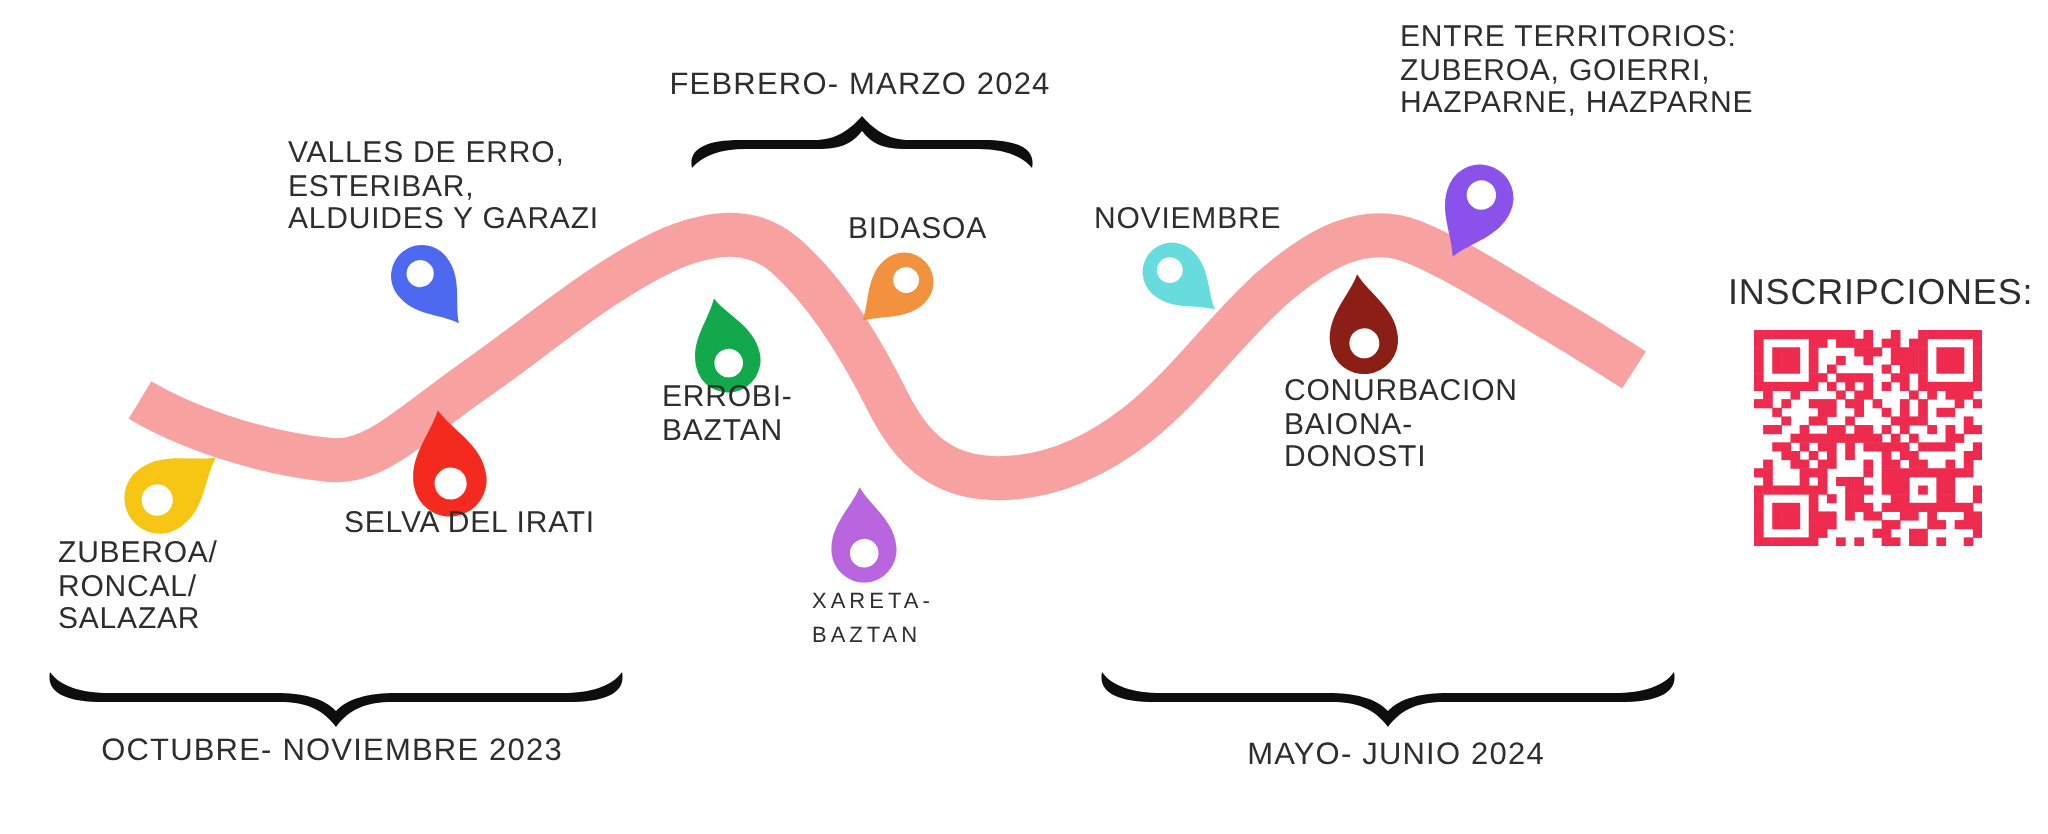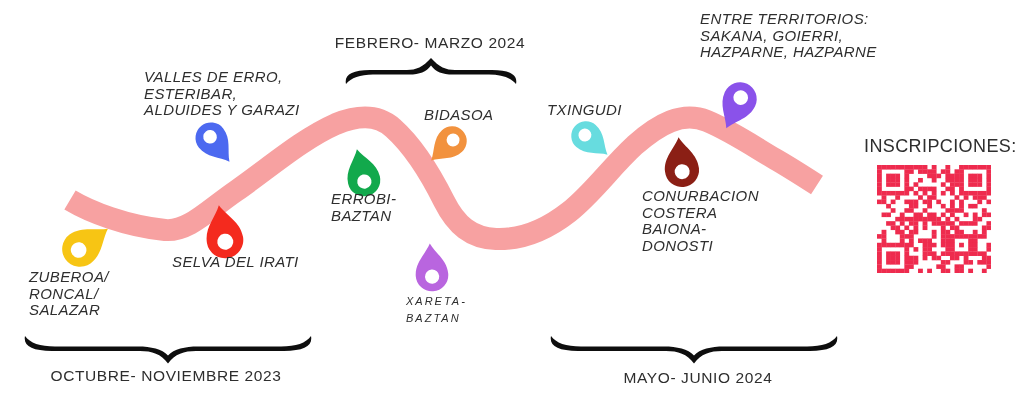--- a/index.html
+++ b/index.html
@@ -10,21 +10,20 @@
     overflow:hidden;
     font-family:"Liberation Sans","DejaVu Sans",sans-serif;
     color:var(--text-color,#2e2e2e);
   }
   .layer{position:absolute;left:0;top:0;pointer-events:none;}
   .loc{
     position:absolute;
     font-size:15px;line-height:16.5px;
     letter-spacing:0.4px;
     white-space:nowrap;
-    font-style:italic;
   }
   .loc.spread{font-size:11px;letter-spacing:2px;line-height:17px;}
   .phase{
     position:absolute;
     font-size:15.5px;line-height:18px;
     letter-spacing:0.6px;
     text-align:center;
     white-space:nowrap;
   }
   .brace{position:absolute;}
@@ -130,33 +129,32 @@
   <div class="loc" style="left:424px;top:107px">
     <div>BIDASOA</div>
   </div>
 
   <div class="loc spread" style="left:406px;top:293px">
     <div>XARETA-</div>
     <div>BAZTAN</div>
   </div>
 
   <div class="loc" style="left:547px;top:102px">
-    <div>TXINGUDI</div>
+    <div>NOVIEMBRE</div>
   </div>
 
   <div class="loc" style="left:642px;top:188px">
     <div>CONURBACION</div>
-    <div>COSTERA</div>
     <div>BAIONA-</div>
     <div>DONOSTI</div>
   </div>
 
   <div class="loc" style="left:700px;top:11px">
     <div>ENTRE TERRITORIOS:</div>
-    <div>SAKANA, GOIERRI,</div>
+    <div>ZUBEROA, GOIERRI,</div>
     <div>HAZPARNE, HAZPARNE</div>
   </div>
 
   <div class="phase" style="left:330px;top:34px;width:200px">FEBRERO- MARZO 2024</div>
   <svg class="brace" style="left:343px;top:57px" width="176" height="28" viewBox="0 0 176 28">
     <path d="M3 27 C1 18 9 13 27 13 L64 13 C73 13 80 10 88 1 C96 10 103 13 112 13 L149 13 C167 13 175 18 173 27
          C168 21 159 17.5 146 17.5 L110 17.5 C99 17.5 93 15 88 8.5 C83 15 77 17.5 66 17.5 L30 17.5 C17 17.5 8 21 3 27 Z" fill="#0e0e0e"></path>
   </svg>
 
   <svg class="brace" style="left:22px;top:333px" width="292" height="32" viewBox="0 0 292 32">

